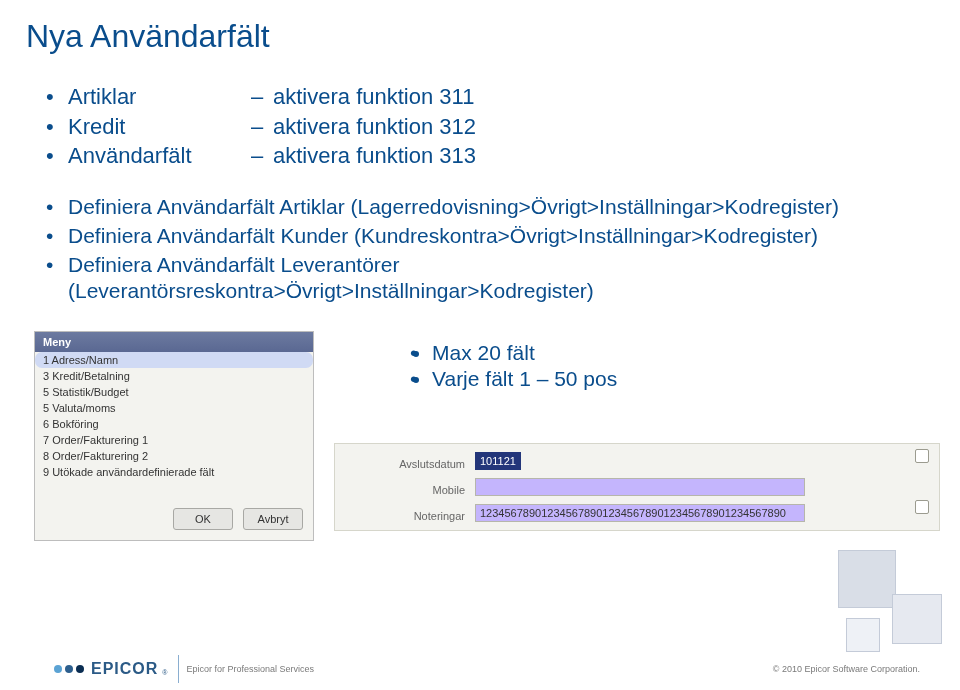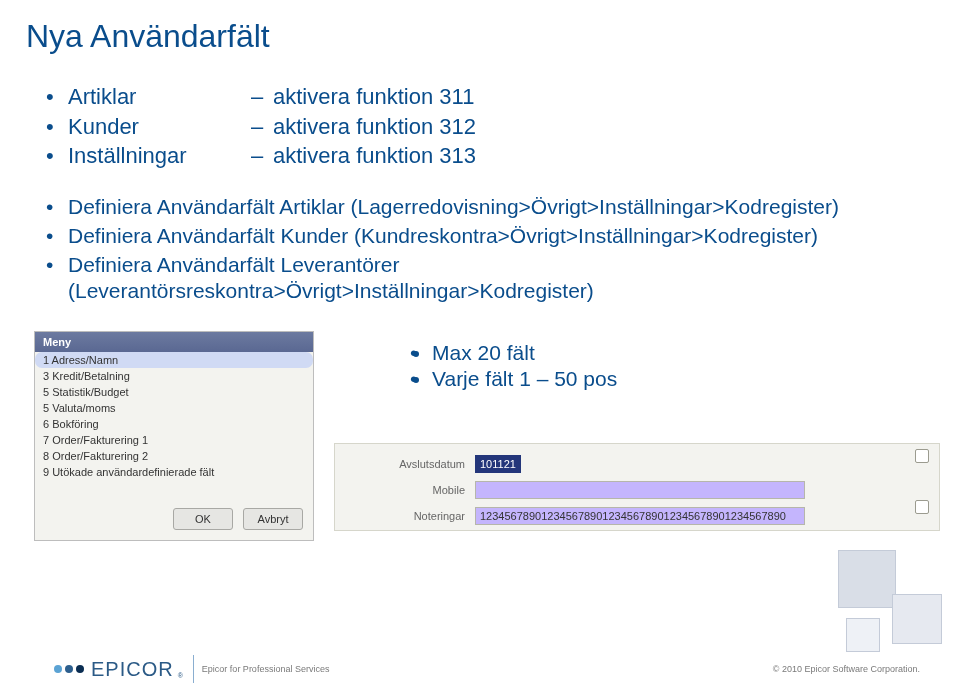--- a/index.html
+++ b/index.html
@@ -87,21 +87,21 @@
     left: 334px;
     top: 112px;
     width: 606px;
     height: 88px;
     background: #f3f3ef;
     border: 1px solid #d6d6cb;
     font-family: Tahoma, Arial, sans-serif;
     font-size: 11px;
     color: #555;
   }
-  .form-row { display: flex; align-items: center; height: 26px; padding-top: 14px; }
+  .form-row { display: flex; align-items: flex-end; height: 26px; padding-top: 14px; }
   .flabel { width: 140px; text-align: right; padding-right: 10px; color: #666; }
   .fvalue { position: relative; }
   .fvalue input, .fvalue .pill {
     height: 18px;
     background: #c4b5fd;
     border: 1px solid #b6b6ab;
     padding: 0 4px;
     font-size: 11px;
     font-family: Tahoma, Arial, sans-serif;
     color: #333;
@@ -131,21 +131,21 @@
     display: flex;
     align-items: center;
     margin-left: 54px;
     gap: 4px;
   }
   .logo-dots { display: flex; gap: 3px; margin-right: 3px; }
   .logo-dots span { width: 8px; height: 8px; border-radius: 50%; }
   .d1 { background: #5ba3d4; }
   .d2 { background: #2d5f8e; }
   .d3 { background: #0a2d52; }
-  .logo-text { font-family: Arial; font-weight: normal; letter-spacing: 1px; color: #2b5a86; font-size: 20px; }
+  .logo-text { font-family: Arial; font-weight: bold; letter-spacing: 1px; color: #2b5a86; font-size: 16px; }
   .logo-sub { font-size: 7px; color: #2b5a86; align-self: flex-end; margin-bottom: 2px; }
   .vdiv { width: 1px; height: 28px; background: #8aaed0; margin: 0 8px 0 10px; }
   .ftxt { font-size: 9px; color: #7a7a7a; }
   .copyright { position: absolute; right: 40px; font-size: 9px; color: #7a7a7a; }
   .corner-squares {
     position: absolute;
     right: 18px;
     bottom: 38px;
     width: 110px;
     height: 110px;
@@ -157,22 +157,22 @@
 </style>
 </head>
 <body>
 
 <h1 class="slide-title">Nya Användarfält</h1>
 
 <div class="content">
   <div class="row-top">
     <ul class="col-left">
       <li class="bullet-lv1">Artiklar</li>
-      <li class="bullet-lv1">Kunder</li>
-      <li class="bullet-lv1">Inställningar</li>
+      <li class="bullet-lv1">Kredit</li>
+      <li class="bullet-lv1">Användarfält</li>
     </ul>
     <ul class="col-right">
       <li class="dash-lv2">aktivera funktion 311</li>
       <li class="dash-lv2">aktivera funktion 312</li>
       <li class="dash-lv2">aktivera funktion 313</li>
     </ul>
   </div>
   <ul class="defs">
     <li class="def-item">Definiera Användarfält Artiklar (Lagerredovisning&gt;Övrigt&gt;Inställningar&gt;Kodregister)</li>
     <li class="def-item">Definiera Användarfält Kunder (Kundreskontra&gt;Övrigt&gt;Inställningar&gt;Kodregister)</li>

